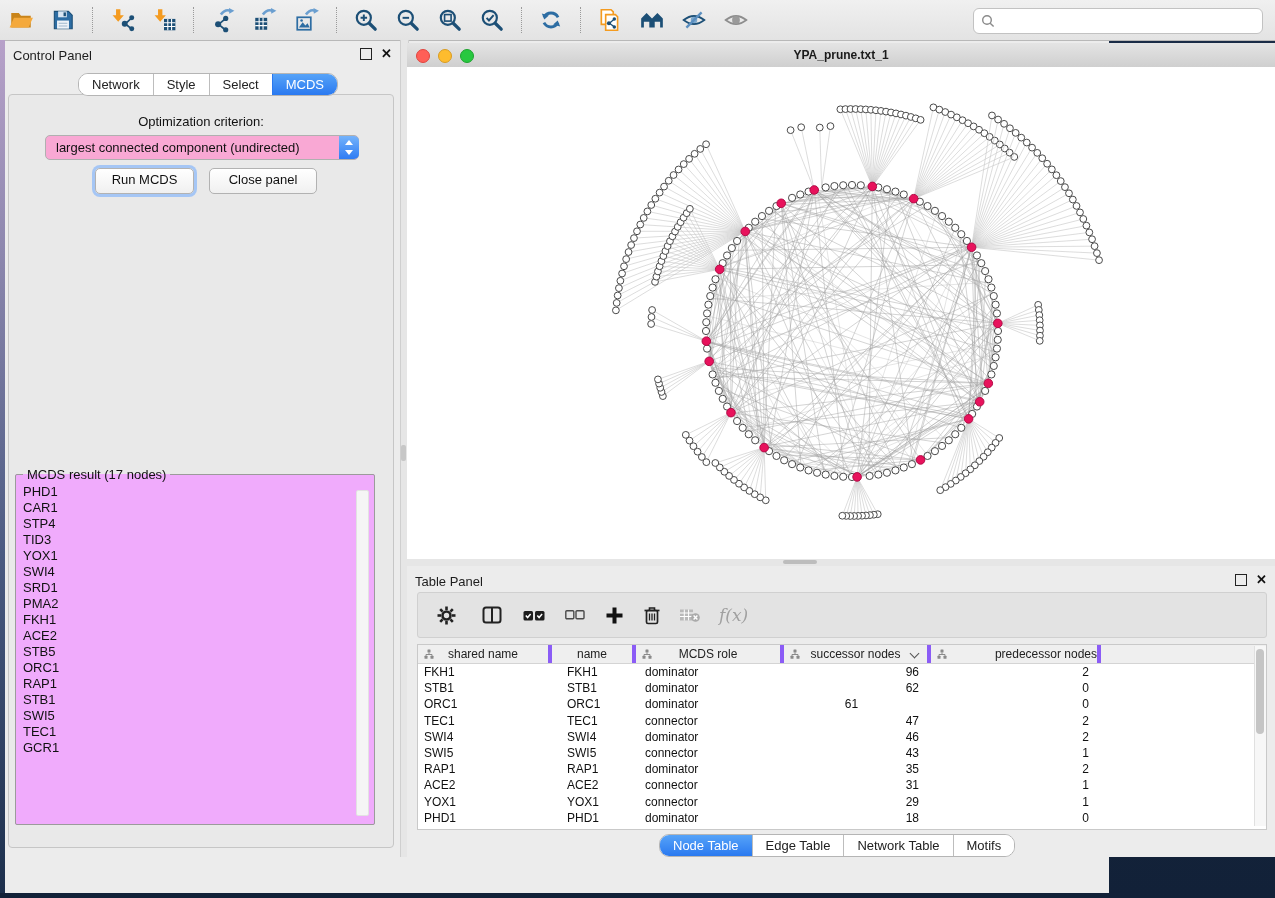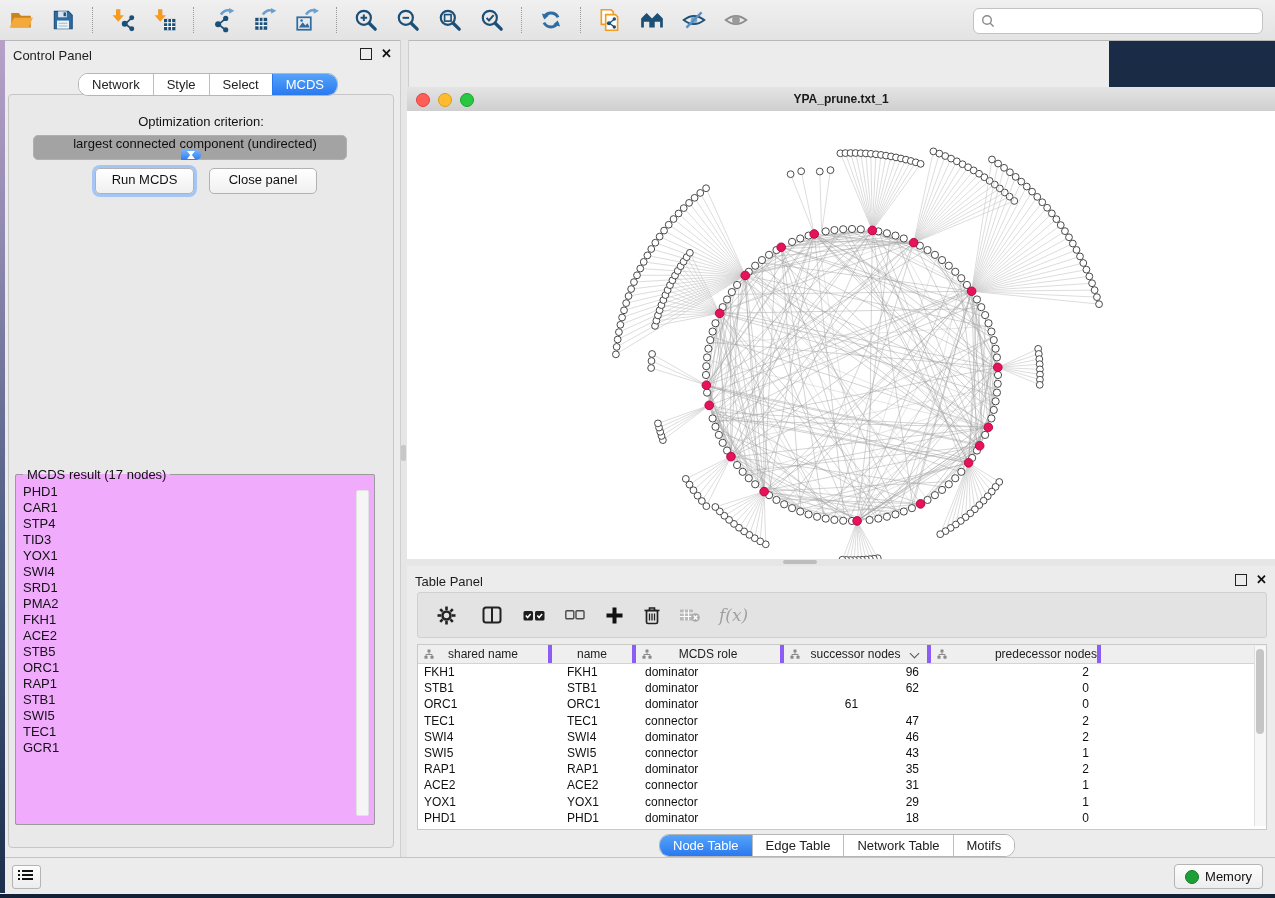--- a/index.html
+++ b/index.html
@@ -30,22 +30,22 @@
   .close-btn{font-size:13px;font-weight:bold;color:#111;line-height:10px;}
   .tabbar{position:absolute;display:flex;background:#fff;border:1px solid #b5b5b5;
        border-radius:10px;overflow:hidden;height:21px;z-index:5;}
   .ctrl-tabs{left:78px;top:73px;}
   .seg{font-size:13px;color:#222;padding:0 13px;line-height:21px;background:#fff;cursor:default;}
   .seg + .seg{border-left:1px solid #bdbdbd;}
   .seg.active{background:linear-gradient(180deg,#56a3f8,#2a79f0);color:#fff;border-left-color:#2a79f0;}
   .cp-content{position:absolute;left:8px;top:94px;width:384px;height:752px;
        background:#e9e9e9;border:1px solid #c6c6c6;border-radius:4px;}
   .opt-label{position:absolute;left:0;width:100%;top:19px;text-align:center;font-size:13px;color:#111;}
-  .dropdown{position:absolute;left:24px;top:40px;width:312px;height:23px;background:#a3a3a3;
-       border:1px solid #b0b0b0;border-radius:5px;display:flex;align-items:center;flex-direction:column;}
+  .dropdown{position:absolute;left:36px;top:40px;width:312px;height:23px;background:#f9a8d4;
+       border:1px solid #b0b0b0;border-radius:5px;display:flex;align-items:center;}
   .dropdown .val{flex:1;font-size:13px;color:#111;padding-left:10px;white-space:nowrap;}
   .dd-cap{width:20px;height:23px;margin:-1px -1px -1px 0;border-radius:0 5px 5px 0;
        background:linear-gradient(180deg,#74b3fb,#2f7cf3);position:relative;}
   .dd-cap:before,.dd-cap:after{content:"";position:absolute;left:6px;border-left:4px solid transparent;
        border-right:4px solid transparent;}
   .dd-cap:before{top:4px;border-bottom:5px solid #fff;}
   .dd-cap:after{bottom:4px;border-top:5px solid #fff;}
   .btn{position:absolute;height:24px;background:linear-gradient(180deg,#ffffff,#f0f0f0);
        border:1px solid #b2b2b2;border-radius:5px;font-size:13px;color:#111;text-align:center;
        line-height:22px;cursor:default;}
@@ -58,21 +58,21 @@
   .mcds-list li{font-size:13px;line-height:16px;color:#111;}
   .mcds-scroll{position:absolute;right:5px;top:8px;bottom:8px;width:11px;background:#f5f5f5;
        border:1px solid #e2e2e2;border-radius:2px;}
   
   .v-split{position:absolute;left:400px;top:40px;width:7px;height:817px;background:#e6e6e6;
        border-left:1px solid #cfcfcf;border-right:1px solid #cfcfcf;}
   .v-split .grip{position:absolute;left:0px;top:405px;width:5px;height:16px;background:#c7c7c7;border-radius:2px;}
   .h-split{position:absolute;left:407px;top:559px;width:868px;height:7px;background:#e6e6e6;}
   .h-split .grip{position:absolute;left:376px;top:1px;width:34px;height:4px;background:#bdbdbd;border-radius:2px;}
   
-  .net-window{position:absolute;left:407px;top:40px;width:868px;height:519px;margin-top:44px;}
+  .net-window{position:absolute;left:407px;top:40px;width:868px;height:519px;}
   .net-titlebar{position:absolute;left:0;top:3px;width:868px;height:24px;
        background:linear-gradient(180deg,#e4e4e4,#cfcfcf);border-bottom:1px solid #aeaeae;}
   .lights{position:absolute;left:9px;top:6px;display:flex;gap:8px;}
   .light{width:12px;height:12px;border-radius:50%;}
   .light.red{background:#ff5f57;border:0.5px solid #e0443e;}
   .light.yellow{background:#febc2e;border:0.5px solid #d89c22;}
   .light.green{background:#28c840;border:0.5px solid #1da32f;}
   .net-title{position:absolute;left:0;width:100%;top:5px;text-align:center;font-size:12px;
        font-weight:bold;color:#1a1a1a;}
   .net-canvas{position:absolute;left:0;top:27px;width:868px;height:492px;background:#fff;}
@@ -1204,37 +1204,15 @@
         <div class="thumb"></div>
       </div>
     <div class="tabbar bottom-tabs" id="bottom-tabs">
         <div class="seg active">Node Table</div>
         <div class="seg">Edge Table</div>
         <div class="seg">Network Table</div>
         <div class="seg">Motifs</div>
       </div>
   </div>
 
-  <div class="statusbar">
-    <div class="list-btn">
-      <div class="glyph">
-        <div>
-            <i></i>
-            <b></b>
-          </div>
-          <div>
-            <i></i>
-            <b></b>
-          </div>
-          <div>
-            <i></i>
-            <b></b>
-          </div>
-      </div>
-    </div>
-    <div class="mem-btn">
-      <span class="mem-dot"></span>
-      <span class="mem-label">Memory</span>
-    </div>
-  </div>
 
   <div class="desktop-strip"></div>
 </div>
 
 </body></html>

